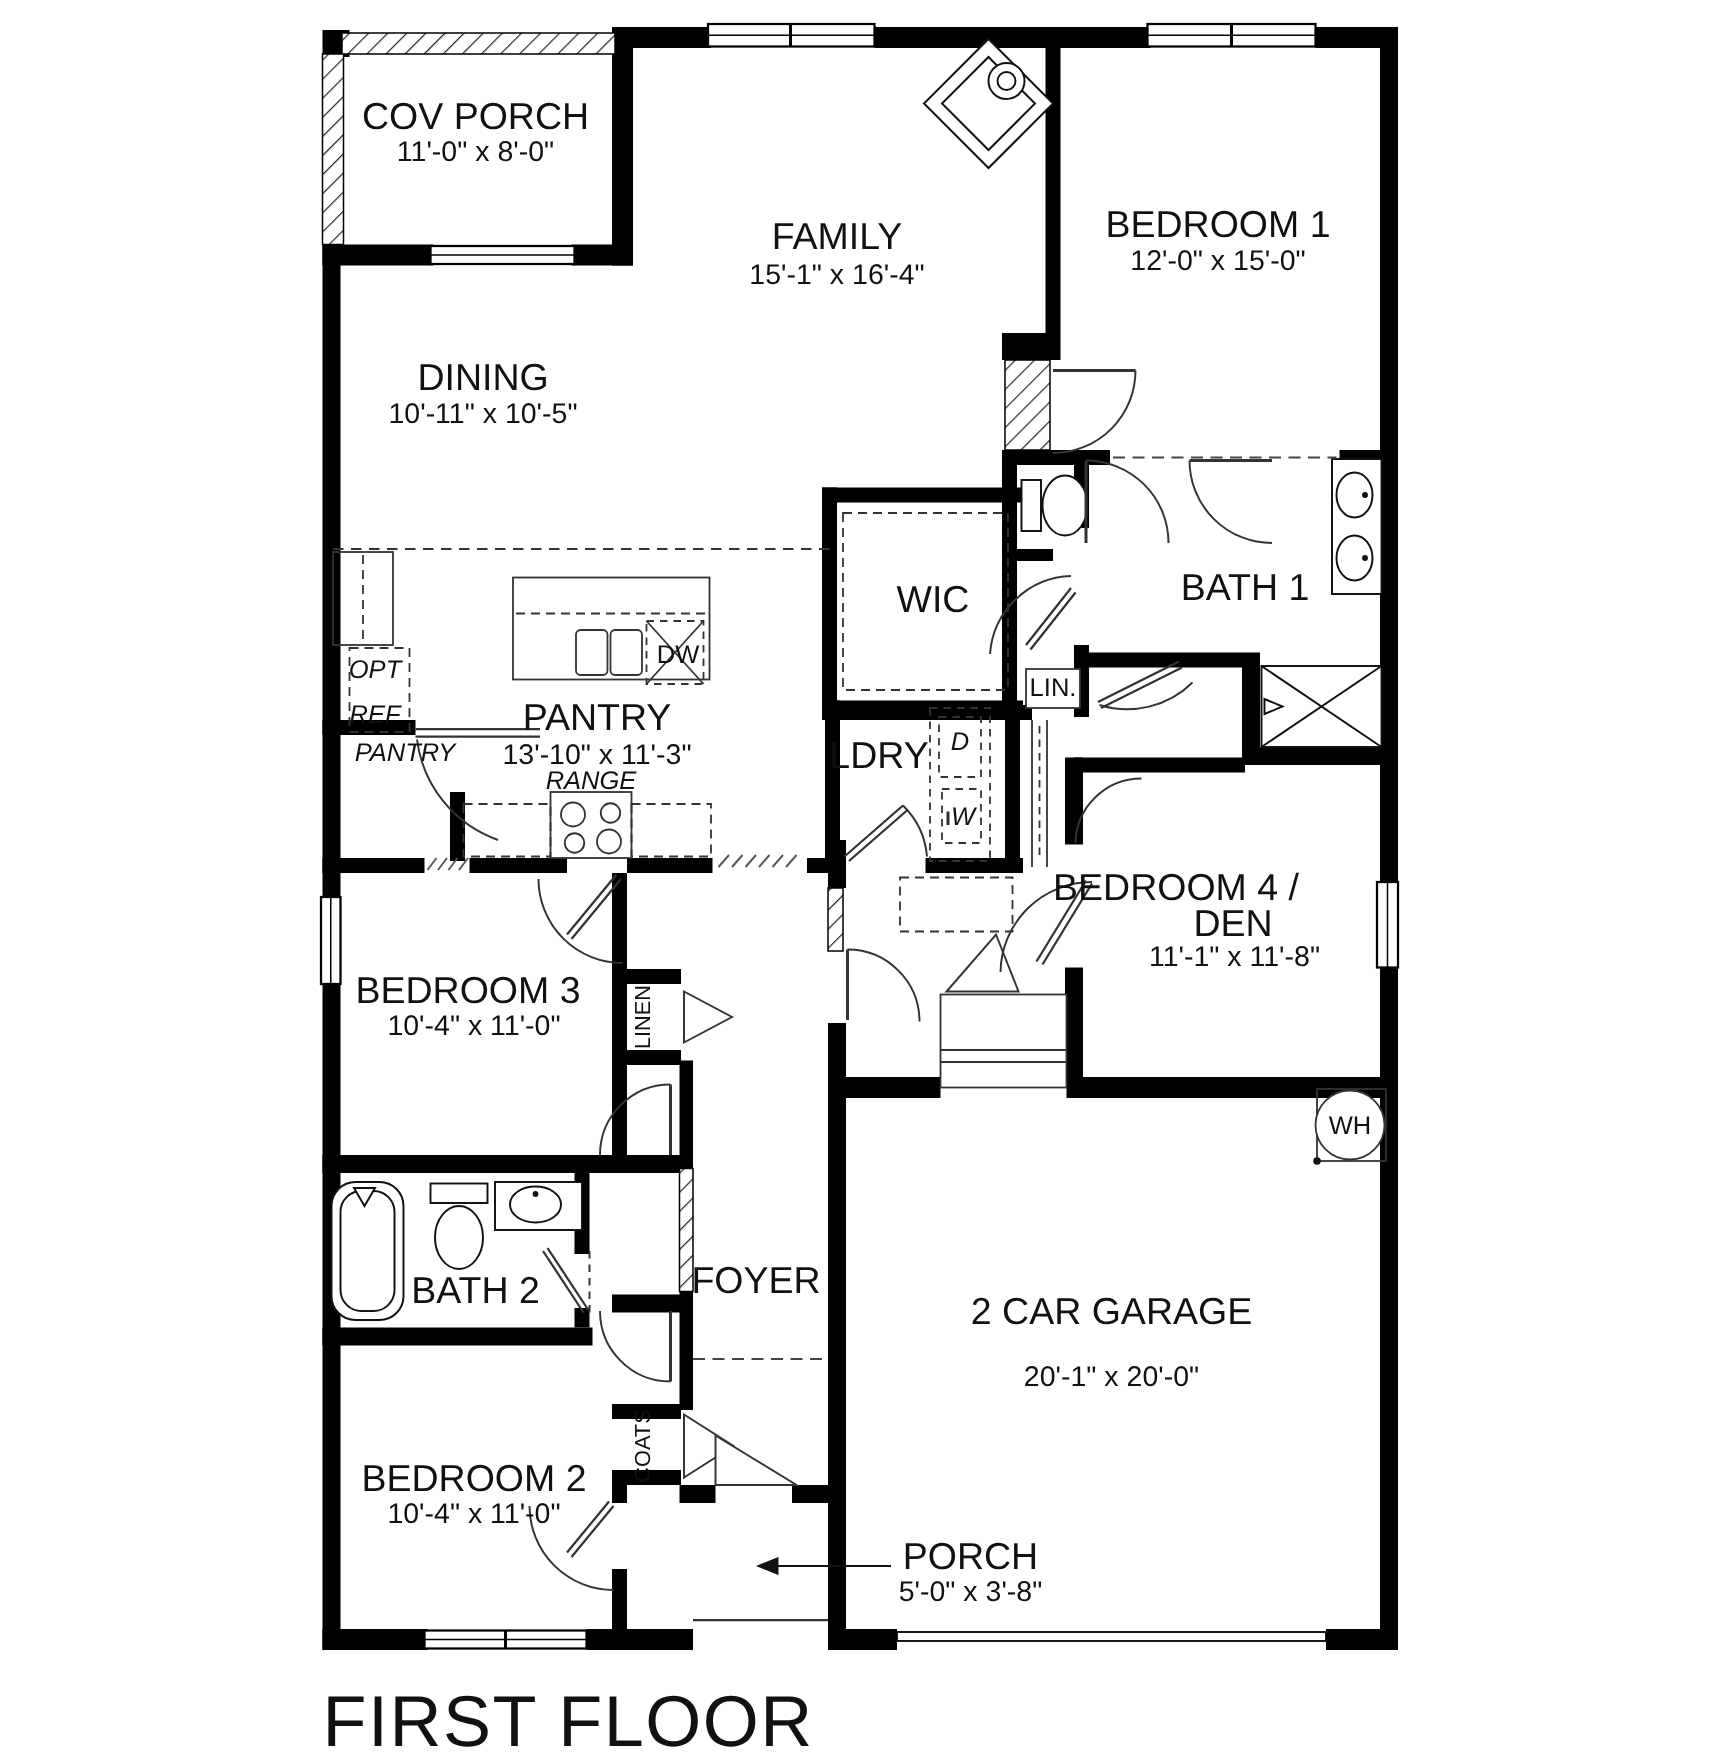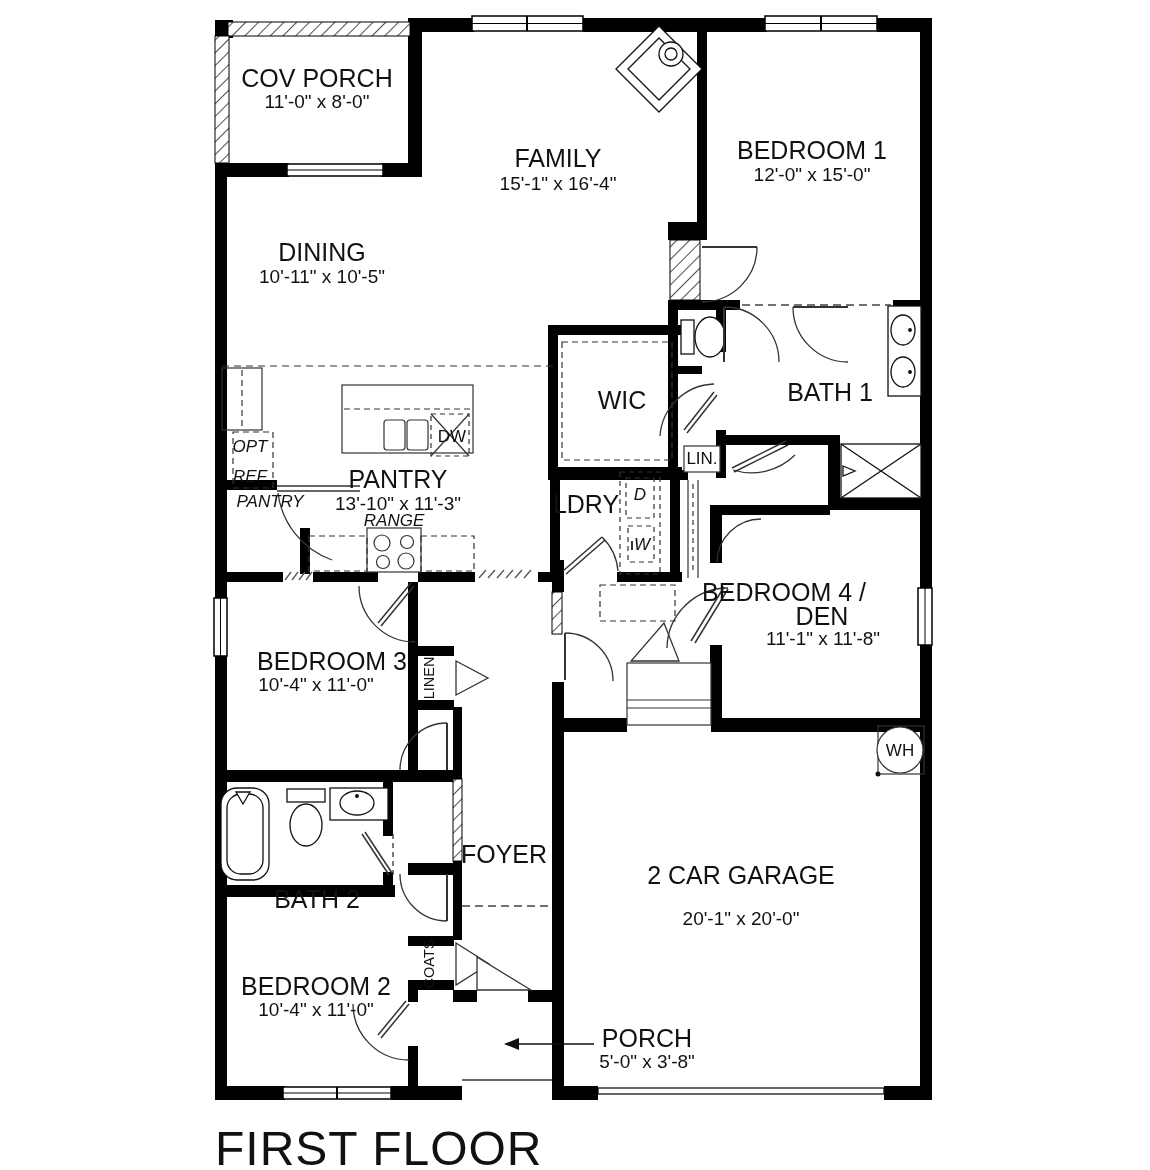--- a/index.html
+++ b/index.html
@@ -305,24 +305,24 @@
 
   <div class="lbl room" style="left:398px;top:479px;">PANTRY</div>
   <div class="lbl dims" style="left:398px;top:504px;">13'-10" x 11'-3"</div>
 
   <div class="lbl room" style="left:586px;top:504px;">LDRY</div>
 
   <div class="lbl room" style="left:784px;top:592px;">BEDROOM 4 /</div>
   <div class="lbl room" style="left:822px;top:616px;">DEN</div>
   <div class="lbl dims" style="left:823px;top:639px;">11'-1" x 11'-8"</div>
 
-  <div class="lbl room" style="left:332px;top:661px;">BEDROOM 3</div>
+  <div class="lbl room" style="left:312px;top:661px;">BEDROOM 3</div>
   <div class="lbl dims" style="left:316px;top:685px;">10'-4" x 11'-0"</div>
 
-  <div class="lbl room" style="left:317px;top:899px;">BATH 2</div>
+  <div class="lbl room" style="left:317px;top:861px;">BATH 2</div>
   <div class="lbl room" style="left:504px;top:854px;">FOYER</div>
 
   <div class="lbl room" style="left:741px;top:875px;">2 CAR GARAGE</div>
   <div class="lbl dims" style="left:741px;top:919px;">20'-1" x 20'-0"</div>
 
   <div class="lbl room" style="left:316px;top:986px;">BEDROOM 2</div>
   <div class="lbl dims" style="left:316px;top:1010px;">10'-4" x 11'-0"</div>
 
   <div class="lbl room" style="left:647px;top:1038px;">PORCH</div>
   <div class="lbl dims" style="left:647px;top:1062px;">5'-0" x 3'-8"</div>

